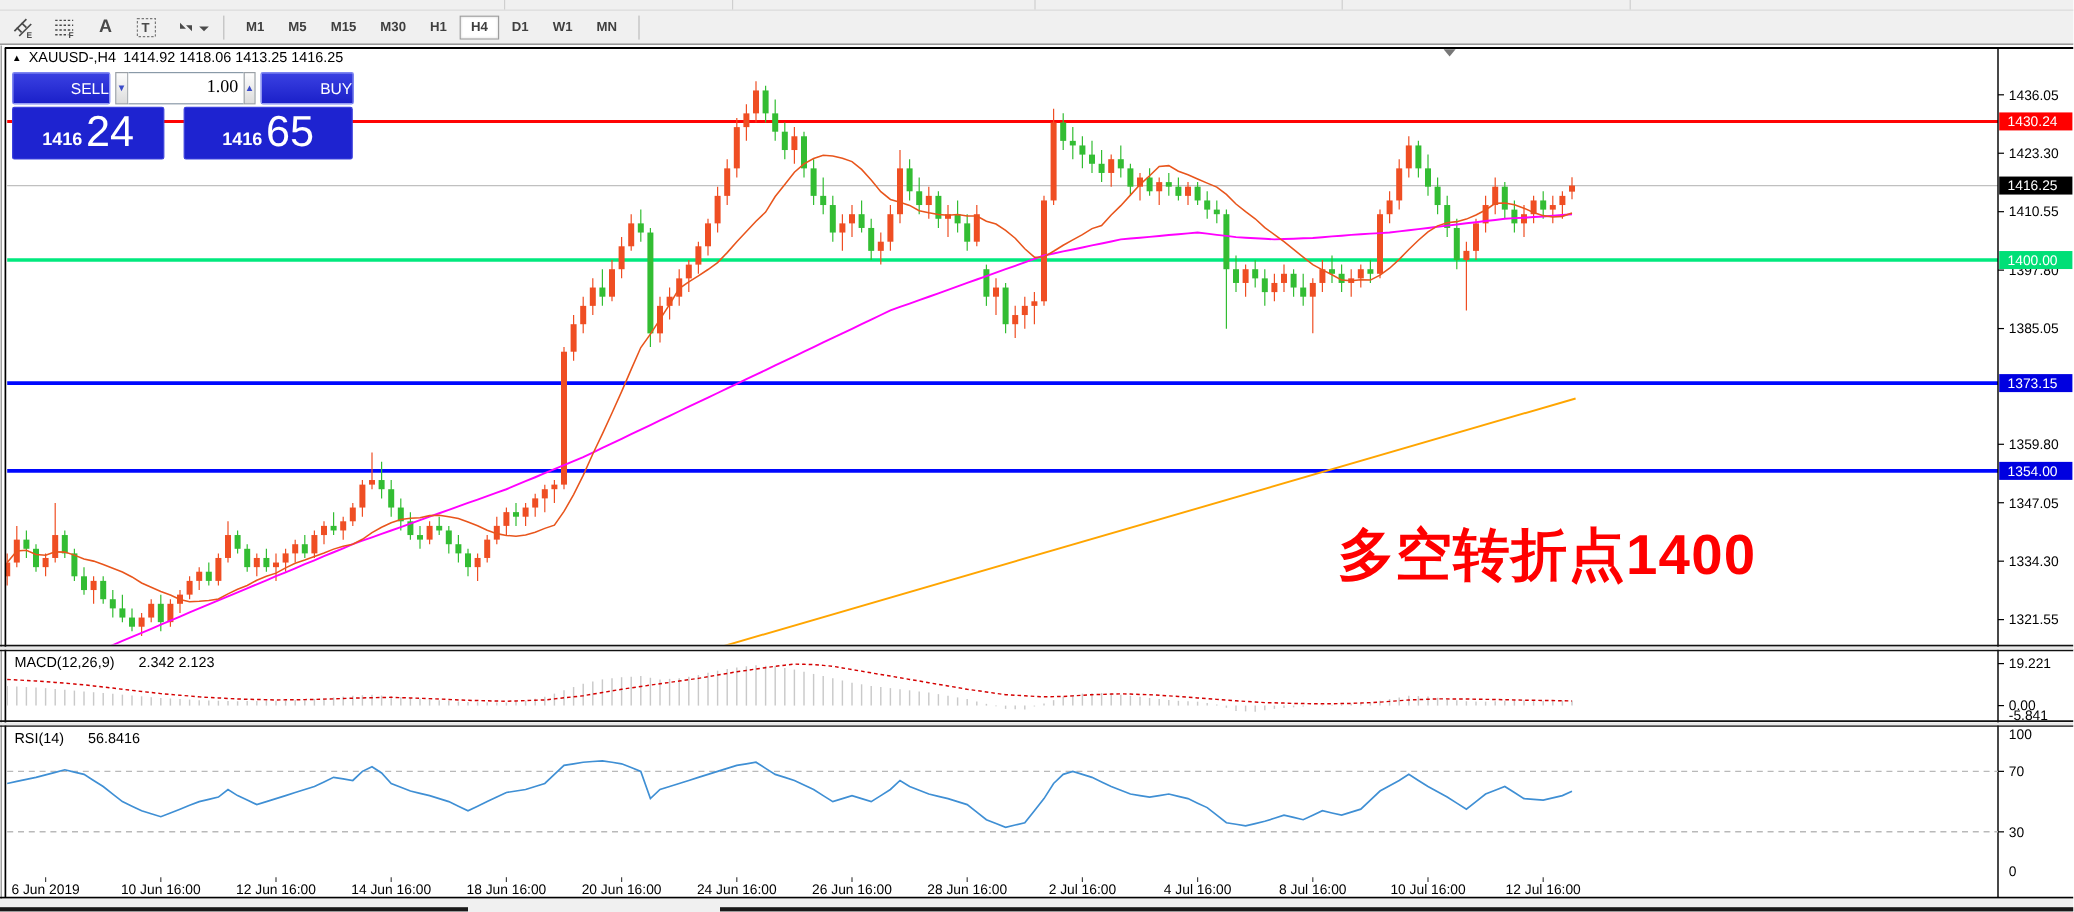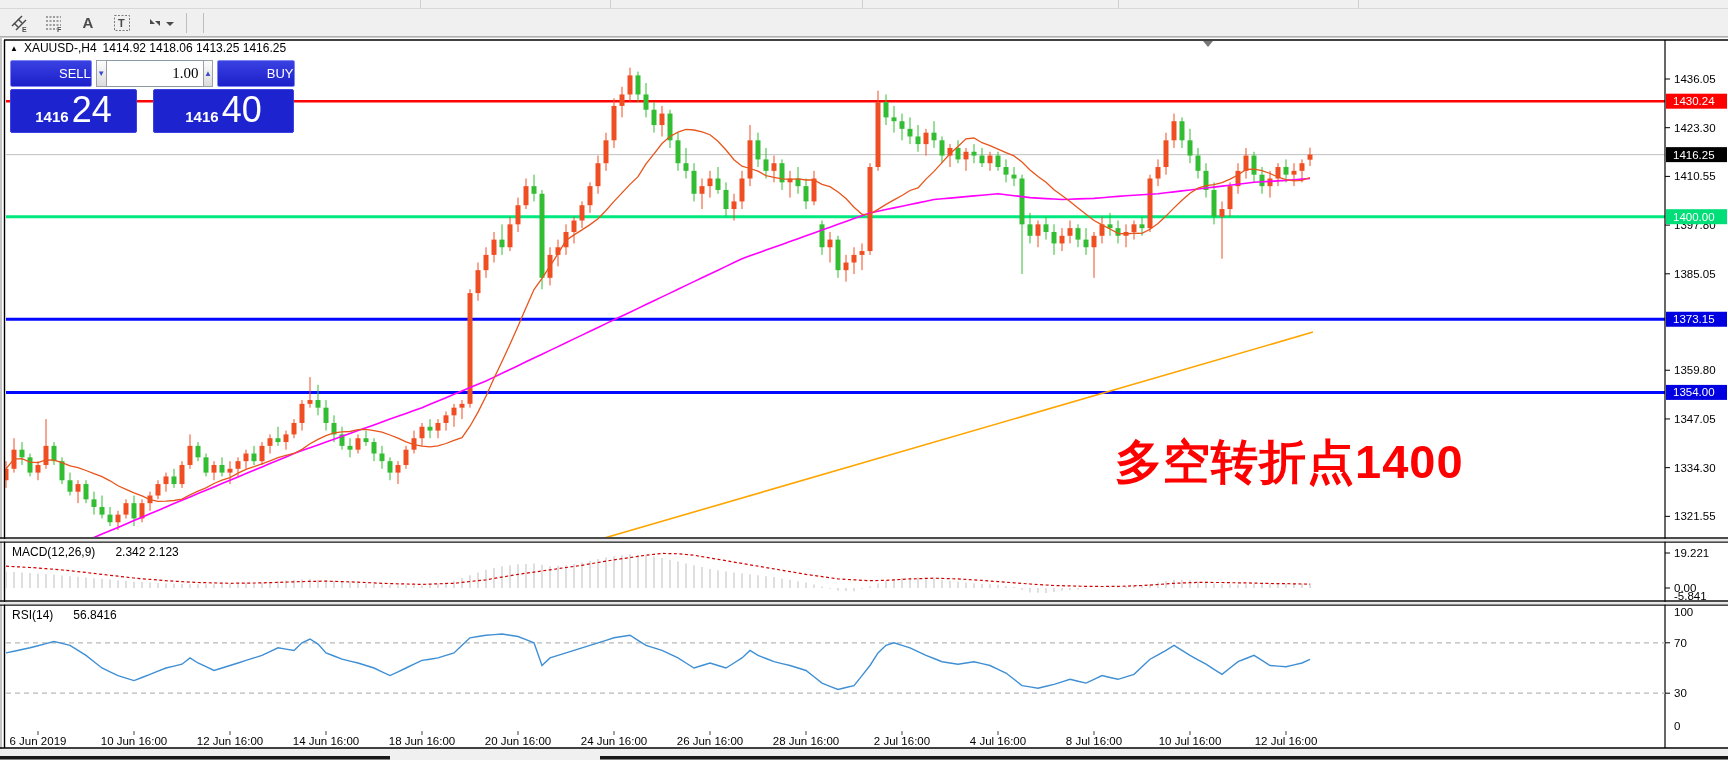--- a/index.html
+++ b/index.html
@@ -91,20 +91,31 @@
     </span>
     <span class="tool-btn" style="width:34px;">
       <svg width="30" height="20" viewBox="0 0 30 20">
         <path d="M4 6 L9 11 L4 11 Z" fill="#4a4a4a"></path>
         <path d="M14 13 L9 8 L14 8 Z" fill="#4a4a4a"></path>
         <path d="M20 9 l4 4 4 -4 Z" fill="#4a4a4a"></path>
         </svg>
     </span>
   </div>
   <div class="vsep"></div>
+  <div class="tf-group" id="tf-group">
+      <span class="tf-btn">M1</span>
+      <span class="tf-btn">M5</span>
+      <span class="tf-btn">M15</span>
+      <span class="tf-btn">M30</span>
+      <span class="tf-btn">H1</span>
+      <span class="tf-btn active">H4</span>
+      <span class="tf-btn">D1</span>
+      <span class="tf-btn">W1</span>
+      <span class="tf-btn">MN</span>
+    </div>
   <div class="vsep"></div>
 </div>
 
 <div id="chart-title" class="abs">
   <span class="mk">▲</span>
   <span>XAUUSD-,H4</span>
   <span>1414.92 1418.06 1413.25 1416.25</span>
 </div>
 
 <div id="trade-panel" class="abs">
@@ -115,21 +126,21 @@
     <div class="spin-btn">▲</div>
     <div class="tp-btn" id="buy-btn">BUY</div>
   </div>
   <div class="tp-row2">
     <div class="price-box" id="sell-box">
       <span class="price-small">1416</span>
       <span class="price-big">24</span>
     </div>
     <div class="price-box" id="buy-box">
       <span class="price-small">1416</span>
-      <span class="price-big">40</span>
+      <span class="price-big">65</span>
     </div>
   </div>
 </div>
 
 <div class="pane-label abs" style="left:12px;top:545px;">
   <span>MACD(12,26,9)</span>
   <span>2.342 2.123</span>
 </div>
 <div class="pane-label abs" style="left:12px;top:608px;">
   <span>RSI(14)</span>

